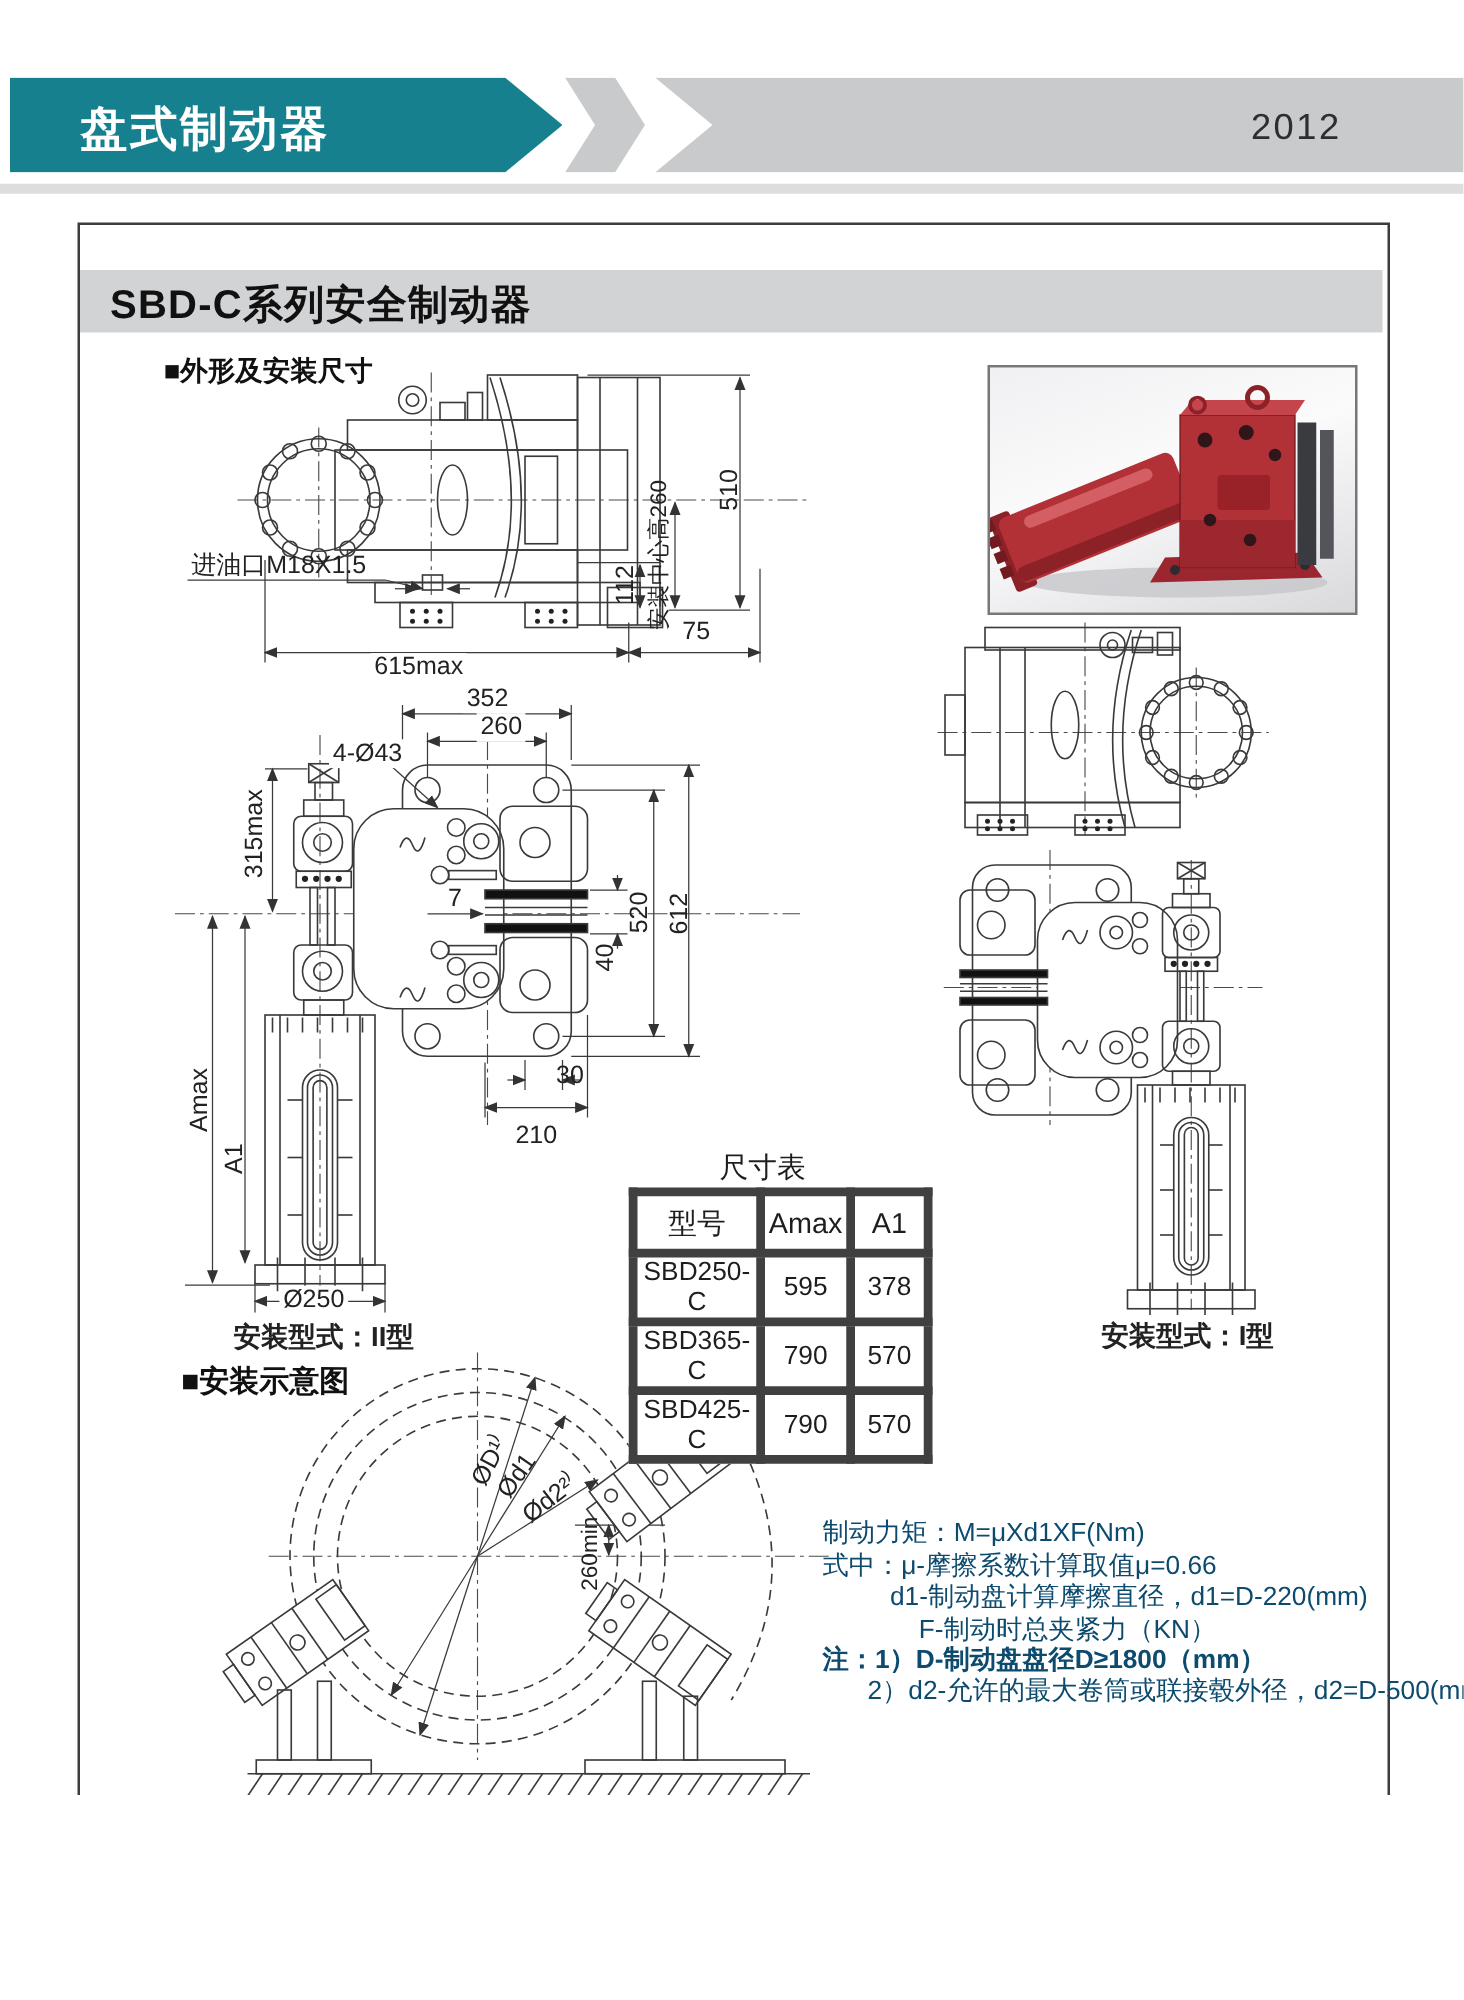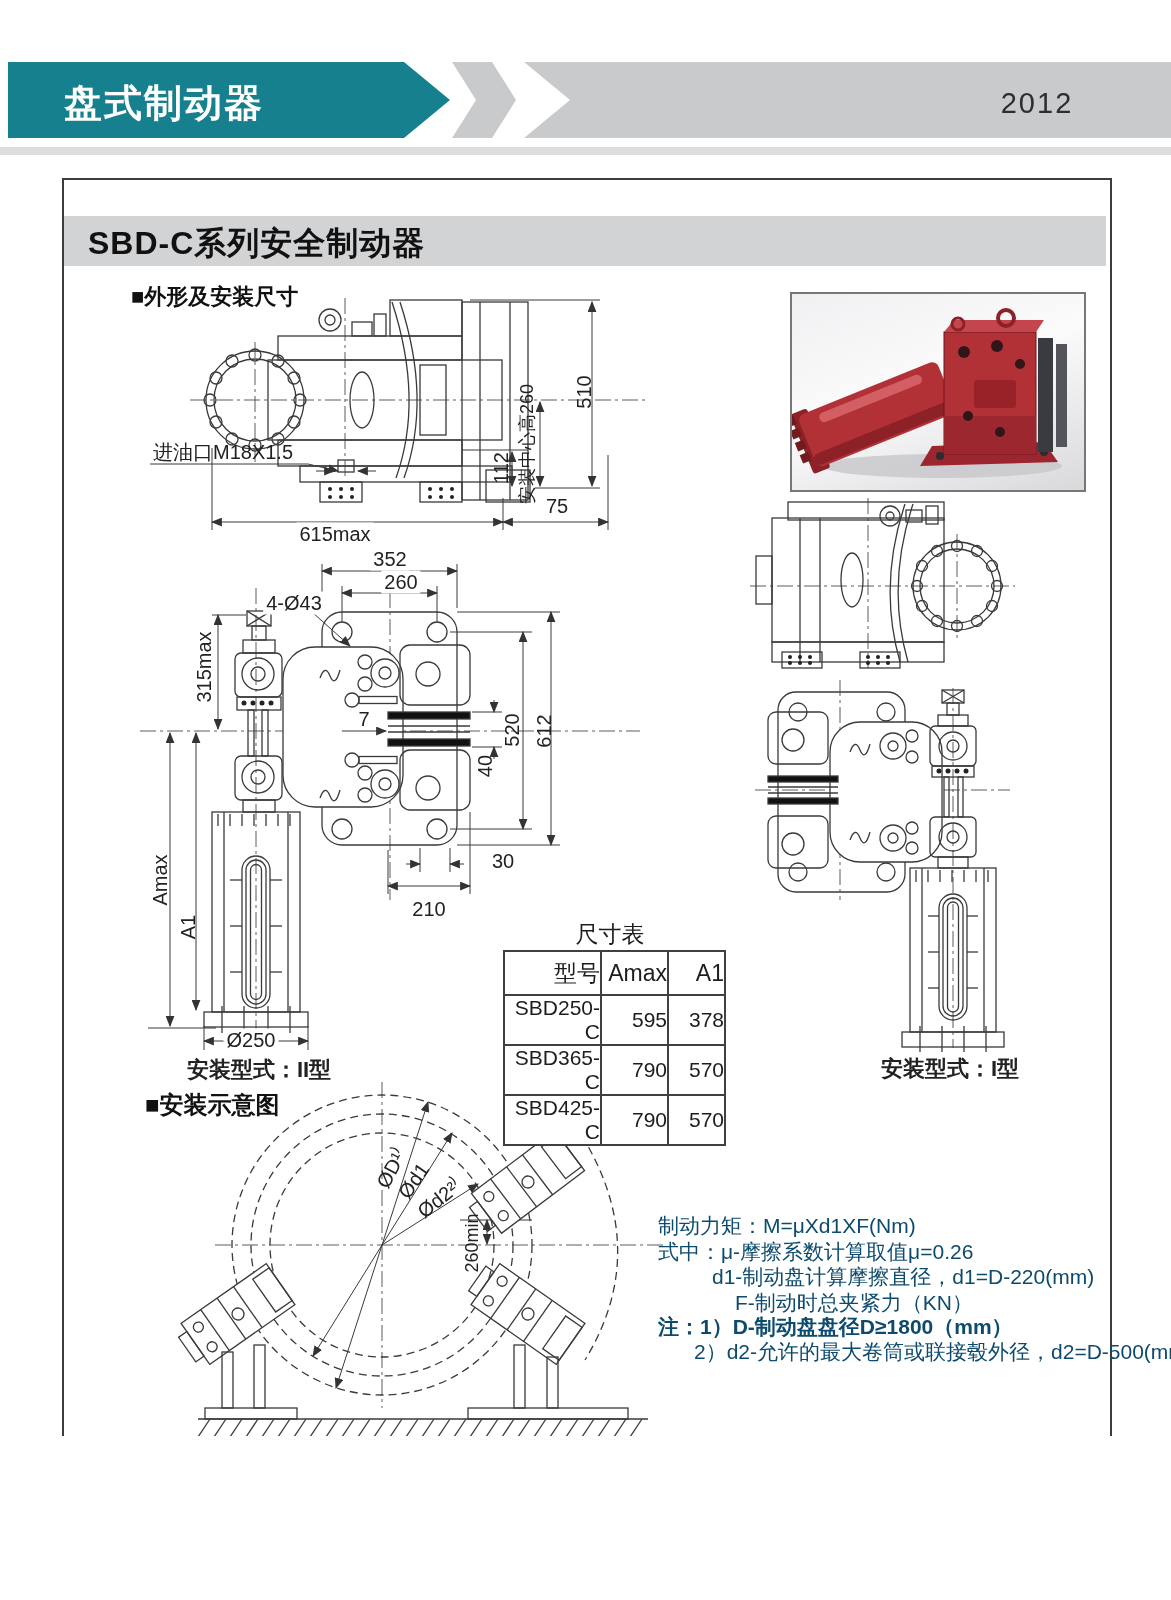--- a/index.html
+++ b/index.html
@@ -30,21 +30,21 @@
   .dim{stroke:#3a3a3a;fill:none;stroke-width:1px;}
   .cl{stroke:#4a4a4a;fill:none;stroke-width:0.9px;stroke-dasharray:16 4 3 4;}
   .dsh{stroke-dasharray:8 5;}
   .dot{fill:#222;stroke:none;}
   .fw{fill:#fff;}
   
   .photo{position:absolute;left:790px;top:292px;width:292px;height:196px;border:2px solid #777;
     background:linear-gradient(160deg,#f0f0f2 0%,#fbfbfc 45%,#d9d9dc 100%);z-index:3;}
   
   .sizetbl{position:absolute;left:503px;top:950px;border-collapse:collapse;z-index:3;background:#fff;}
-  .sizetbl th,.sizetbl td{border:2px solid #404040;text-align:right;padding:0;}
+  .sizetbl th,.sizetbl td{border:7px solid #404040;text-align:center;padding:0;}
   .sizetbl th{height:42px;font-size:23px;font-weight:normal;}
   .sizetbl td{height:25px;font-size:21px;}
   .c1{width:95px;}.c2{width:65px;}.c3{width:55px;}
   .tbl-title{position:absolute;left:610px;top:934px;transform:translate(-50%,-50%);font-size:23px;z-index:3;}
   
   .note{position:absolute;font-size:21px;color:#0c4a6e;white-space:nowrap;z-index:3;}
   
   .pgnum{position:absolute;left:32px;top:1487px;width:92px;height:52px;background:#17808F;color:#fff;
     display:flex;align-items:center;justify-content:center;font-size:34px;font-weight:bold;z-index:2;}
   .fline1{position:absolute;left:137px;top:1487px;width:1034px;height:7px;background:#17808F;}
@@ -451,21 +451,21 @@
   <span class="lbl v" style="left:527px;top:444px;font-size:18px;">安装中心高260</span>
   <span class="lbl v" style="left:584px;top:392px;">510</span>
   <span class="lbl bg" style="left:390px;top:559px;">352</span>
   <span class="lbl bg" style="left:390px;top:582px;margin-left:11px;">260</span>
   <span class="lbl bg" style="left:294px;top:603px;">4-Ø43</span>
   <span class="lbl v" style="left:204px;top:667px;">315max</span>
   <span class="lbl" style="left:364px;top:719px;">7</span>
   <span class="lbl v" style="left:512px;top:730px;">520</span>
   <span class="lbl v" style="left:544px;top:731px;">612</span>
   <span class="lbl v" style="left:485px;top:766px;">40</span>
-  <span class="lbl" style="left:503px;top:861px;">30</span>
+  <span class="lbl" style="left:456px;top:861px;">30</span>
   <span class="lbl bg" style="left:429px;top:885px;margin-top:24px;">210</span>
   <span class="lbl v" style="left:160px;top:880px;">Amax</span>
   <span class="lbl v" style="left:188px;top:927px;">A1</span>
   <span class="lbl bg" style="left:251px;top:1040px;">Ø250</span>
 
   <span class="lbl" style="left:391px;top:1168px;transform:translate(-50%,-50%) rotate(-62deg);">ØD¹⁾</span>
   <span class="lbl" style="left:414px;top:1181px;transform:translate(-50%,-50%) rotate(-55deg);">Ød1</span>
   <span class="lbl" style="left:439px;top:1198px;transform:translate(-50%,-50%) rotate(-38deg);">Ød2²⁾</span>
   <span class="lbl v" style="left:472px;top:1243px;font-size:18px;">260min</span>
 
@@ -524,21 +524,21 @@
     </tr>
     <tr>
       <td>SBD425-C</td>
       <td>790</td>
       <td>570</td>
     </tr>
   </tbody>
     </table>
 
   <div class="note" style="left:658px;top:1212px;">制动力矩：M=μXd1XF(Nm)</div>
-  <div class="note" style="left:658px;top:1238px;">式中：μ-摩擦系数计算取值μ=0.26</div>
+  <div class="note" style="left:658px;top:1238px;">式中：μ-摩擦系数计算取值μ=0.66</div>
   <div class="note" style="left:712px;top:1263px;">d1-制动盘计算摩擦直径，d1=D-220(mm)</div>
   <div class="note" style="left:712px;top:1289px;margin-left:23px;">F-制动时总夹紧力（KN）</div>
   <div class="note" style="left:658px;top:1313px;font-weight:bold;">注：1）D-制动盘盘径D≥1800（mm）</div>
   <div class="note" style="left:694px;top:1338px;">2）d2-允许的最大卷筒或联接毂外径，d2=D-500(mm)</div>
 
   <div class="pgnum">47</div>
   <div class="fline1"></div>
   <div class="fline2"></div>
 
 </div>

